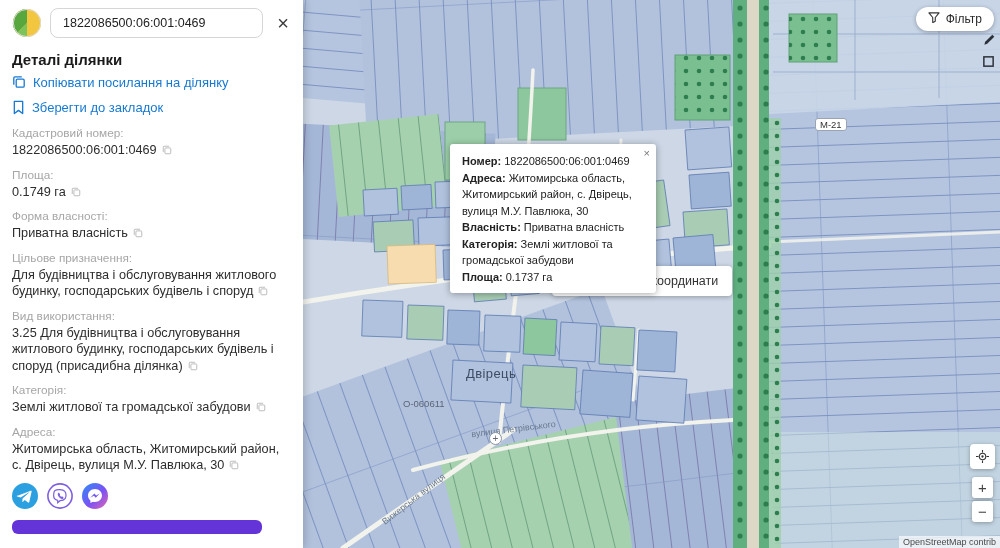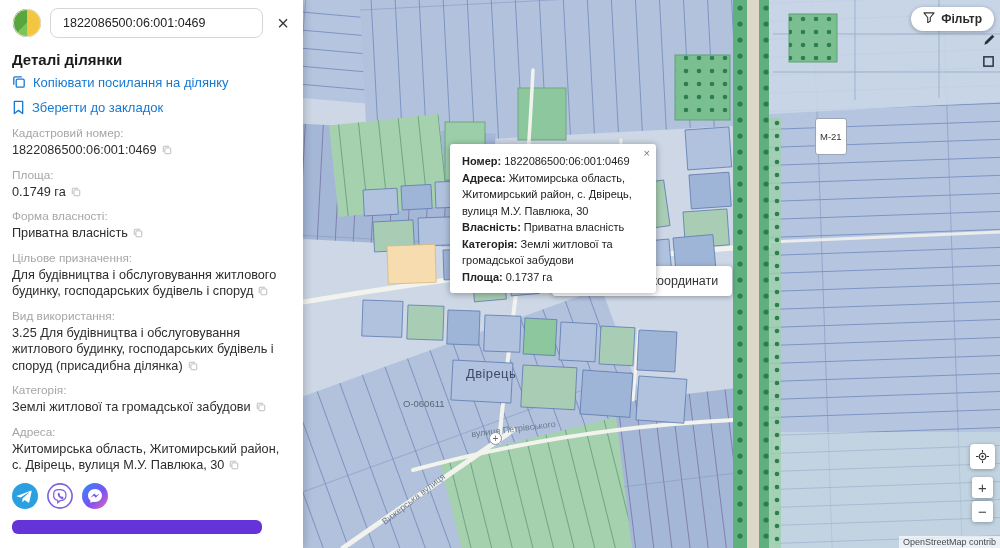--- a/index.html
+++ b/index.html
@@ -35,40 +35,40 @@
   
   .map { position:absolute; left:303px; top:0; width:697px; height:548px; overflow:hidden;
          background:#cdd7e5; cursor:grab; }
   .map svg.base { position:absolute; left:0; top:0; }
   .map-label { position:absolute; pointer-events:none; color:#44536b; white-space:nowrap; z-index:1; }
   .lbl-village { left:163px; top:366px; font-size:13px; color:#3d4c63; letter-spacing:.4px; }
   .lbl-roadcode { left:100px; top:398px; font-size:9.5px; color:#5a6575; }
   .lbl-street1 { left:168px; top:424px; font-size:9px; color:#68788c; transform:rotate(-7deg); }
   .lbl-street2 { left:72px; top:494px; font-size:9px; color:#68788c; transform:rotate(-38deg); }
   .badge-m21 { position:absolute; left:512px; top:118px; background:#fff; border:1px solid #9aa4b2;
-               border-radius:3px; padding:12px 4px; font-size:9.5px; color:#333; z-index:1; }
+               border-radius:3px; padding:0 4px; font-size:9.5px; color:#333; z-index:1; }
   .marker-plus { position:absolute; left:186px; top:432px; width:13px; height:13px; background:#fff;
                  border:1px solid #8a93a3; border-radius:50%; font-size:10px; color:#667;
                  display:flex; align-items:center; justify-content:center; z-index:1; }
 
   .popup { position:absolute; left:147px; top:144px; width:206px; background:#fff; border-radius:3px;
            box-shadow:0 1px 7px rgba(0,0,0,.35); padding:9px 12px 8px; font-size:11px;
            line-height:1.5; color:#222; z-index:4; }
   .prow b { font-weight:bold; margin-right:3px; }
   .pclose { position:absolute; top:1px; right:3px; border:none; background:none; font-size:11px;
             color:#777; cursor:pointer; padding:2px 3px; }
   .coords-btn { position:absolute; left:249px; top:266px; height:30px; background:#fff; border:none;
                 border-radius:4px; box-shadow:0 1px 5px rgba(0,0,0,.3); display:flex;
                 align-items:center; gap:9px; padding:0 14px; font-size:12.5px; color:#333;
                 cursor:pointer; z-index:3; font-family:"Liberation Sans", sans-serif; }
 
   .filter-btn { position:absolute; top:7px; right:6px; height:24px; background:#fff; border:none;
                 border-radius:13px; box-shadow:0 1px 4px rgba(0,0,0,.3); display:flex;
                 align-items:center; gap:6px; padding:0 12px; font-size:12px; color:#2b2b2b;
-                cursor:pointer; z-index:5; font-family:"Liberation Sans", sans-serif;font-weight:bold; }
+                cursor:pointer; z-index:5; font-family:"Liberation Sans", sans-serif; }
   .edge-tools { position:absolute; top:32px; right:3px; display:flex; flex-direction:column;
                 gap:8px; z-index:5; }
   .edge-tools > span { cursor:pointer; display:inline-flex; }
   .locate-btn { position:absolute; right:5px; top:444px; width:25px; height:25px; background:#fff;
                 border:none; border-radius:4px; box-shadow:0 1px 4px rgba(0,0,0,.3); display:flex;
                 align-items:center; justify-content:center; cursor:pointer; z-index:5; }
   .zoom-btn { position:absolute; right:7px; width:21px; height:21px; background:#fff; border:none;
               border-radius:3px; box-shadow:0 1px 4px rgba(0,0,0,.3); font-size:15px; color:#444;
               display:flex; align-items:center; justify-content:center; cursor:pointer; z-index:5;
               padding:0; line-height:1; }

